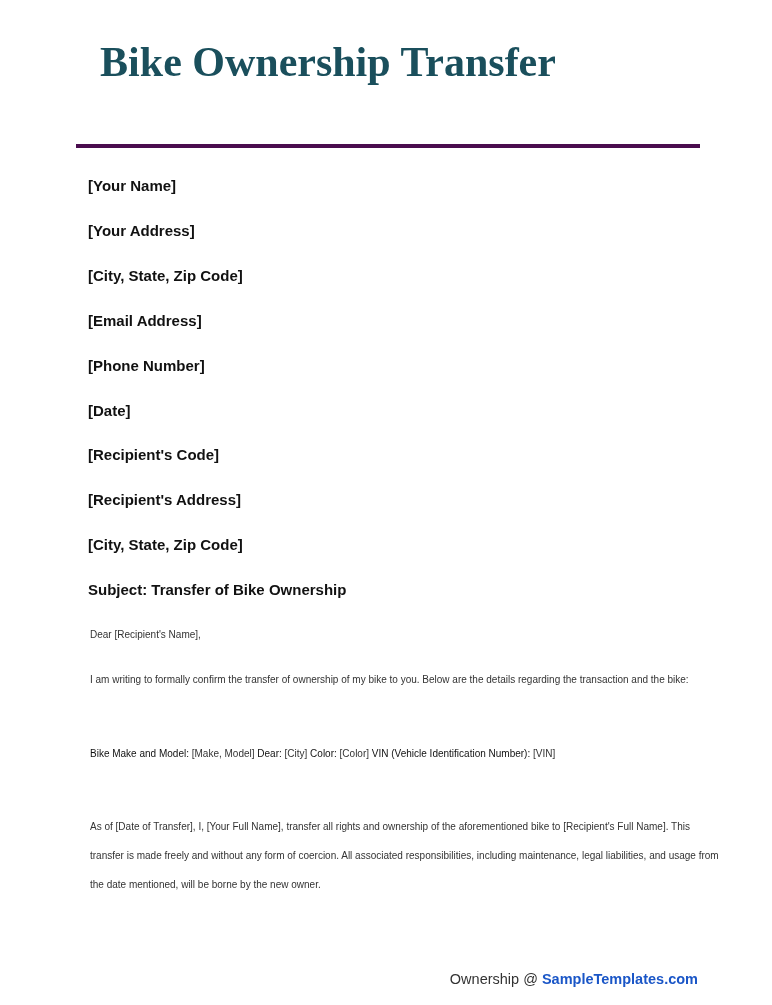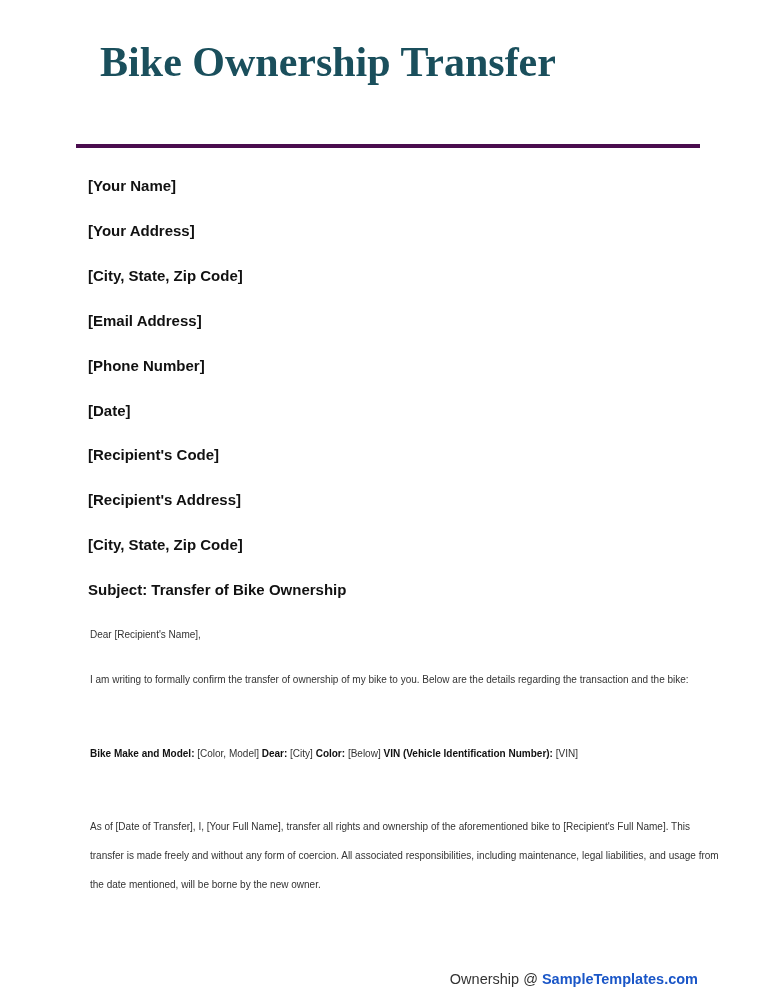--- a/index.html
+++ b/index.html
@@ -55,21 +55,21 @@
       position: absolute;
       left: 15px;
       width: 630px;
       font-size: 10px;
       line-height: 29px;
       color: #333333;
       margin: 0;
     }
     .para b {
       color: #111111;
-      font-weight: bold;
+      font-weight: normal;
     }
     .footer {
       position: absolute;
       top: 969px;
       right: 74px;
       font-size: 14.5px;
       line-height: 20px;
       color: #333333;
       white-space: nowrap;
     }
@@ -96,20 +96,20 @@
   <div class="hline" style="top:401px">[Date]</div>
   <div class="hline" style="top:445px">[Recipient's Code]</div>
   <div class="hline" style="top:490px">[Recipient's Address]</div>
   <div class="hline" style="top:535px">[City, State, Zip Code]</div>
   <div class="hline" style="top:580px">Subject: Transfer of Bike Ownership</div>
 
   <p class="para" style="top:620px">Dear [Recipient's Name],</p>
 
   <p class="para" style="top:665px">I am writing to formally confirm the transfer of ownership of my bike to you. Below are the details regarding the transaction and the bike:</p>
 
-  <p class="para" style="top:739px"><b>Bike Make and Model:</b><span> [Color, Model] </span><b>Dear:</b><span> [City] </span><b>Color:</b><span> [Below] </span><b>VIN (Vehicle Identification Number):</b><span> [VIN]</span></p>
+  <p class="para" style="top:739px"><b>Bike Make and Model:</b><span> [Make, Model] </span><b>Dear:</b><span> [City] </span><b>Color:</b><span> [Color] </span><b>VIN (Vehicle Identification Number):</b><span> [VIN]</span></p>
 
   <p class="para" style="top:812px">As of [Date of Transfer], I, [Your Full Name], transfer all rights and ownership of the aforementioned bike to [Recipient's Full Name]. This transfer is made freely and without any form of coercion. All associated responsibilities, including maintenance, legal liabilities, and usage from the date mentioned, will be borne by the new owner.</p>
 </div>
 
 <div class="footer">
   <span>Ownership @ </span><a>SampleTemplates.com</a>
 </div>
 
 </body></html>

